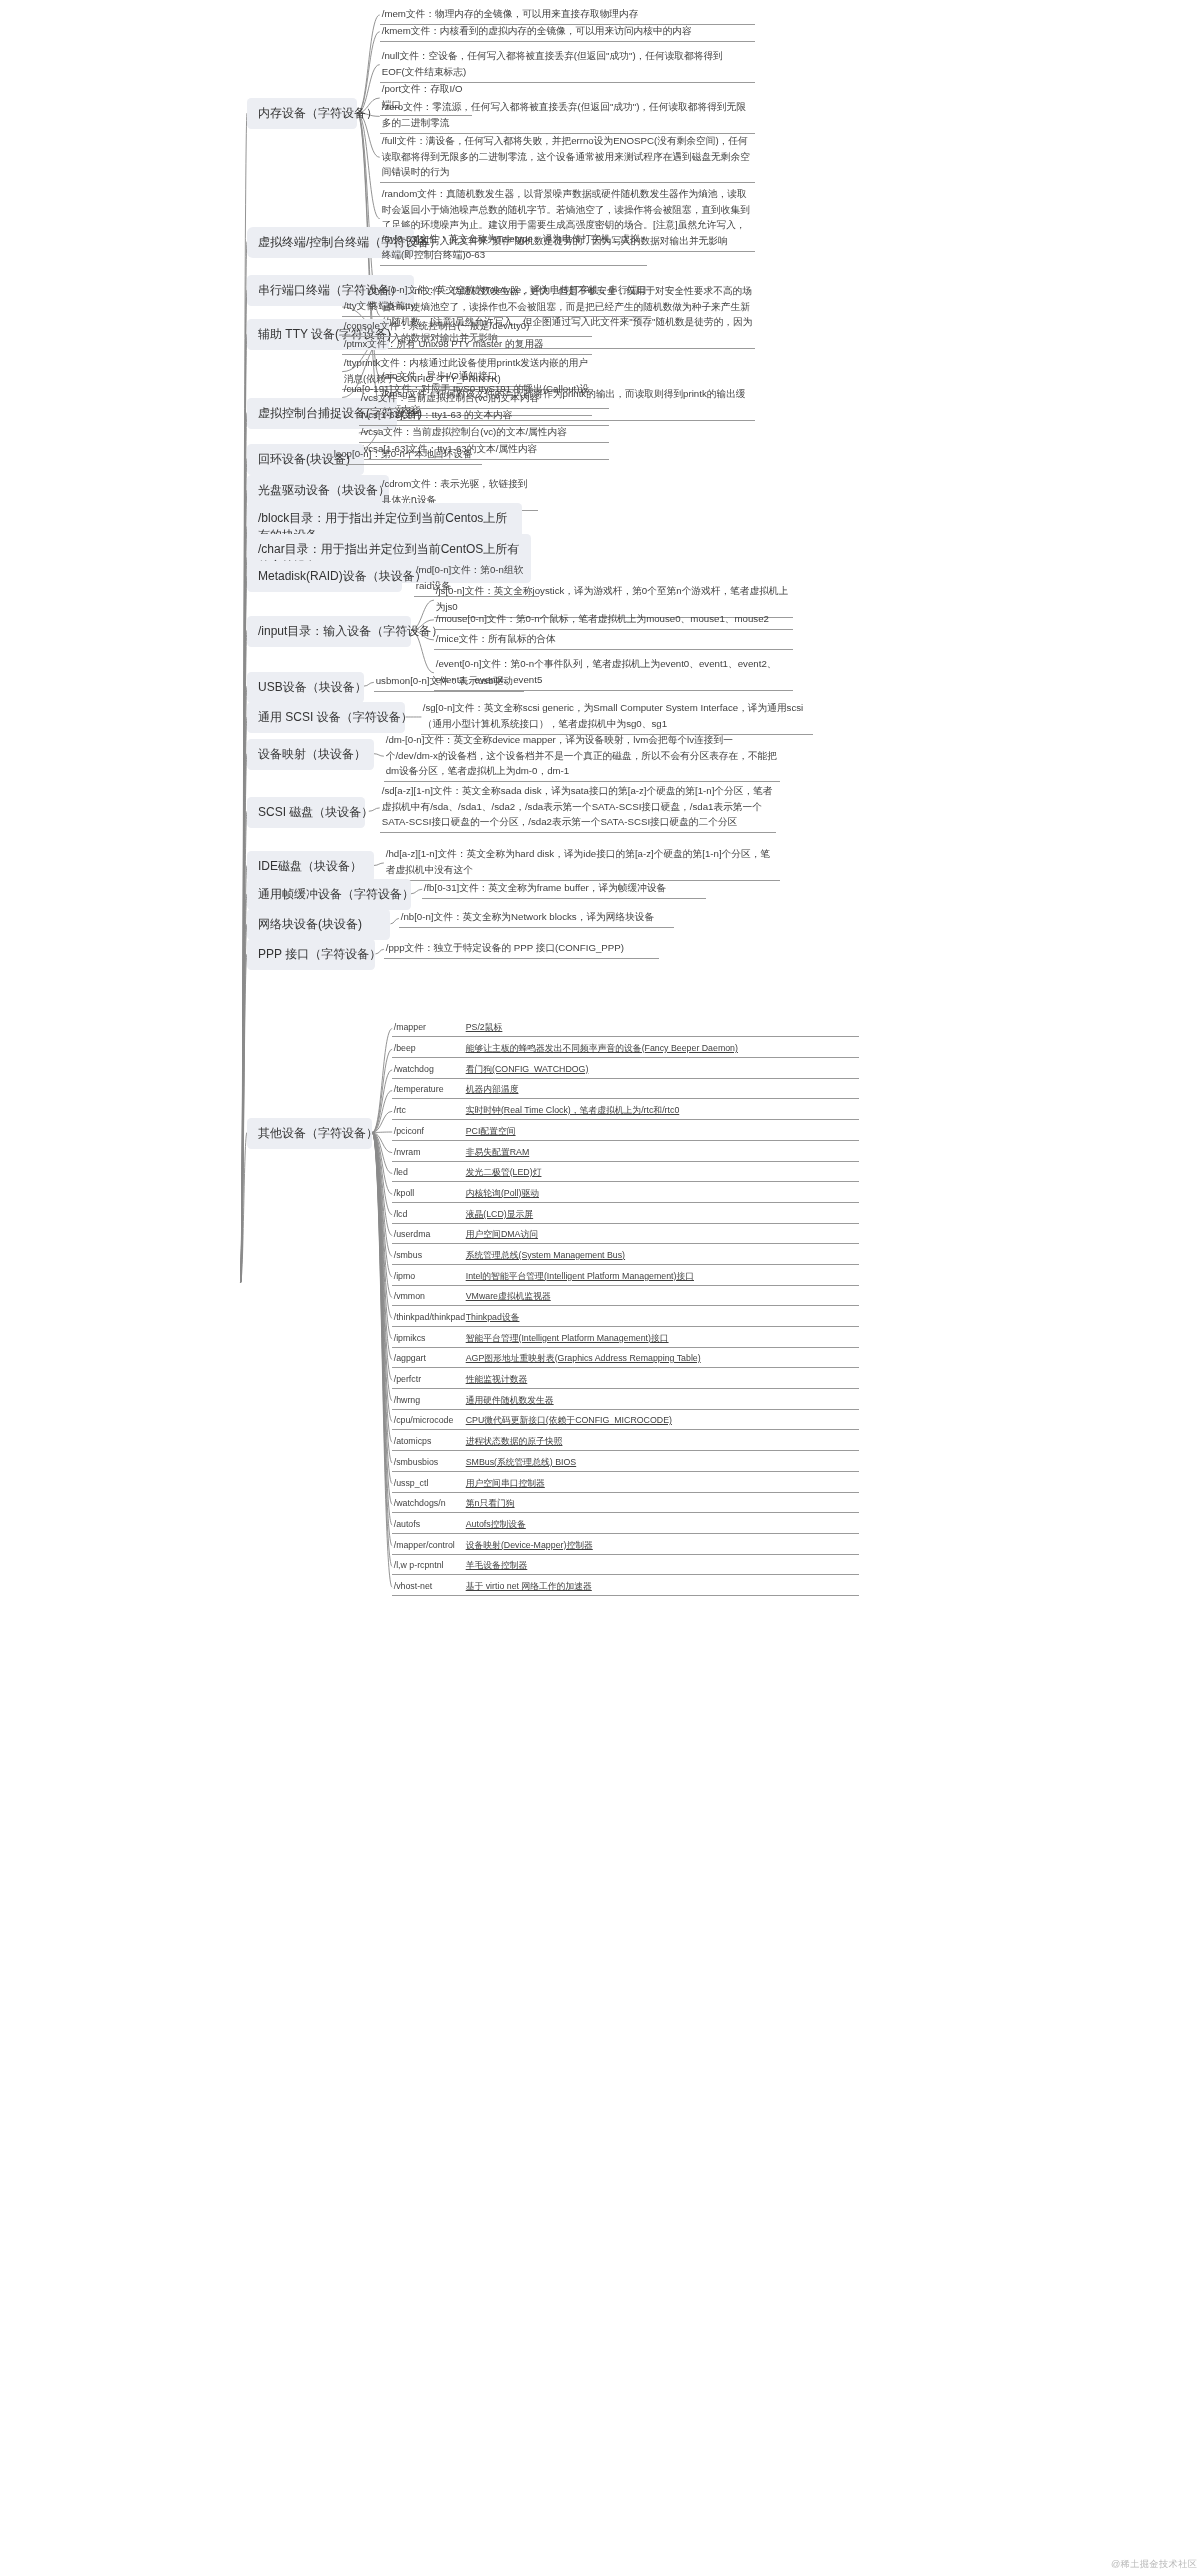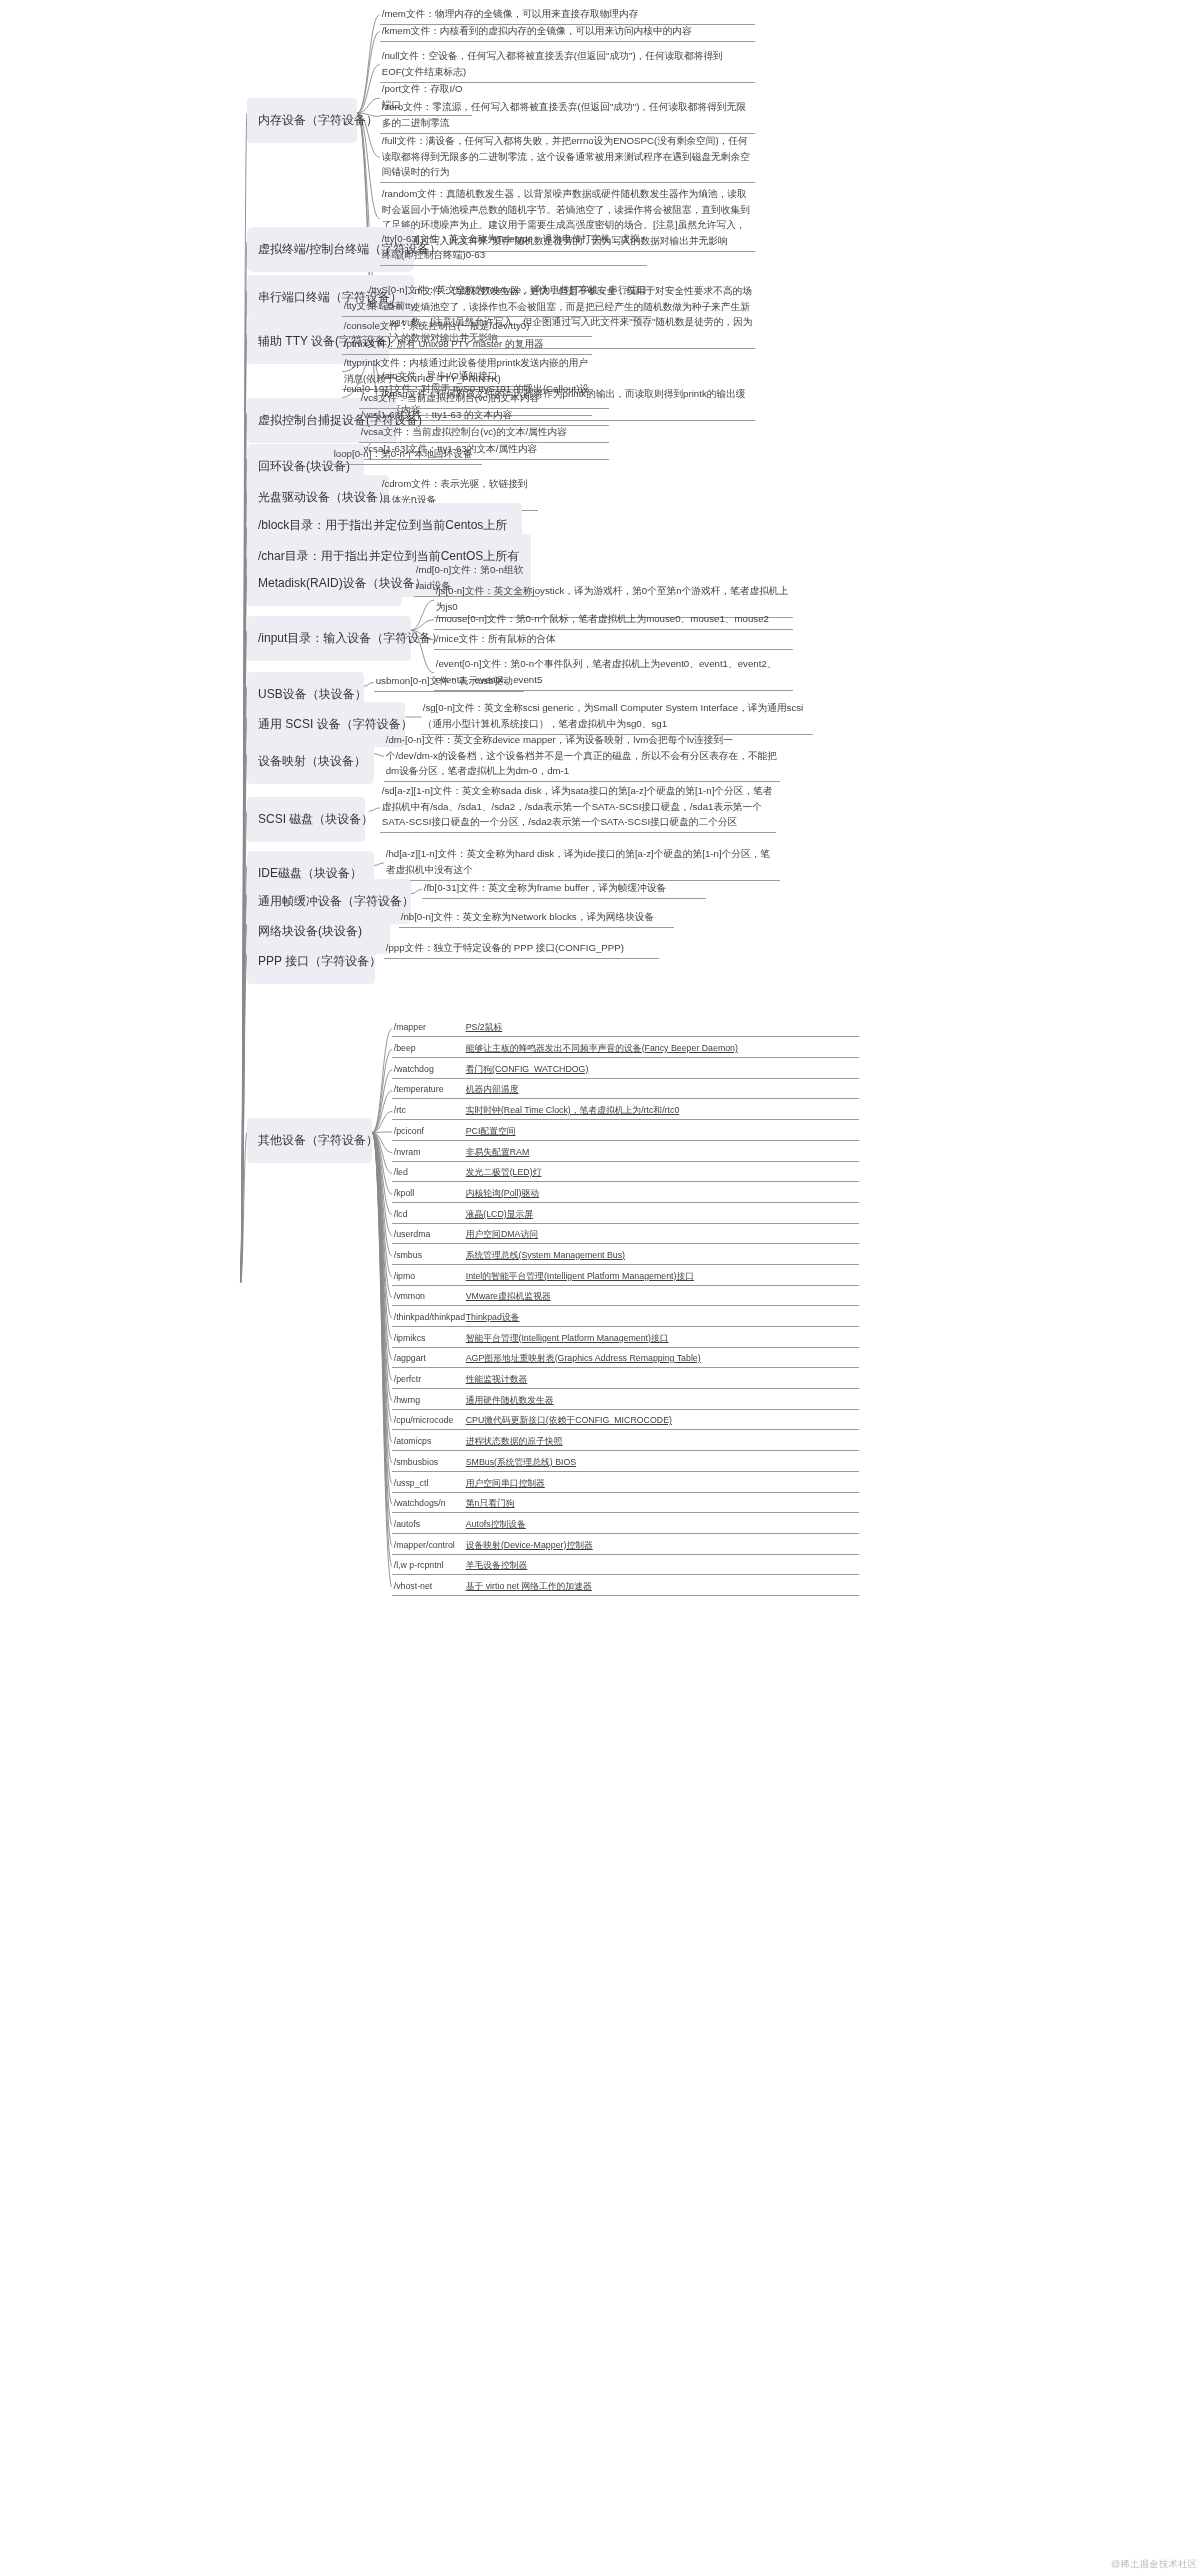--- a/index.html
+++ b/index.html
@@ -18,21 +18,21 @@
   
   .root {
     background:#4057a8; color:#ffffff; border-radius:5.8px;
     padding:8.3px 11.7px; font-size:13px; line-height:1.5;
     text-align:center; letter-spacing:0.2px; font-weight:600;
   }
 
   
   .l1 {
     background:#eceef3; border-radius:4.2px;
-    padding:14px 11px; font-size:12px; line-height:1.45;
+    padding:7px 11px; font-size:12px; line-height:1.45;
     white-space:nowrap; color:#333;
   }
   .l1.wide { white-space:normal; }
 
   
   .l2 {
     font-size:9.7px; line-height:1.62; color:#3f3f3f;
     border-bottom:0.8px solid #9b9b9b; padding:0.8px 1.7px 2.5px 1.7px;
   }
   .l2.sm { font-size:8.8px; line-height:1.6; }

